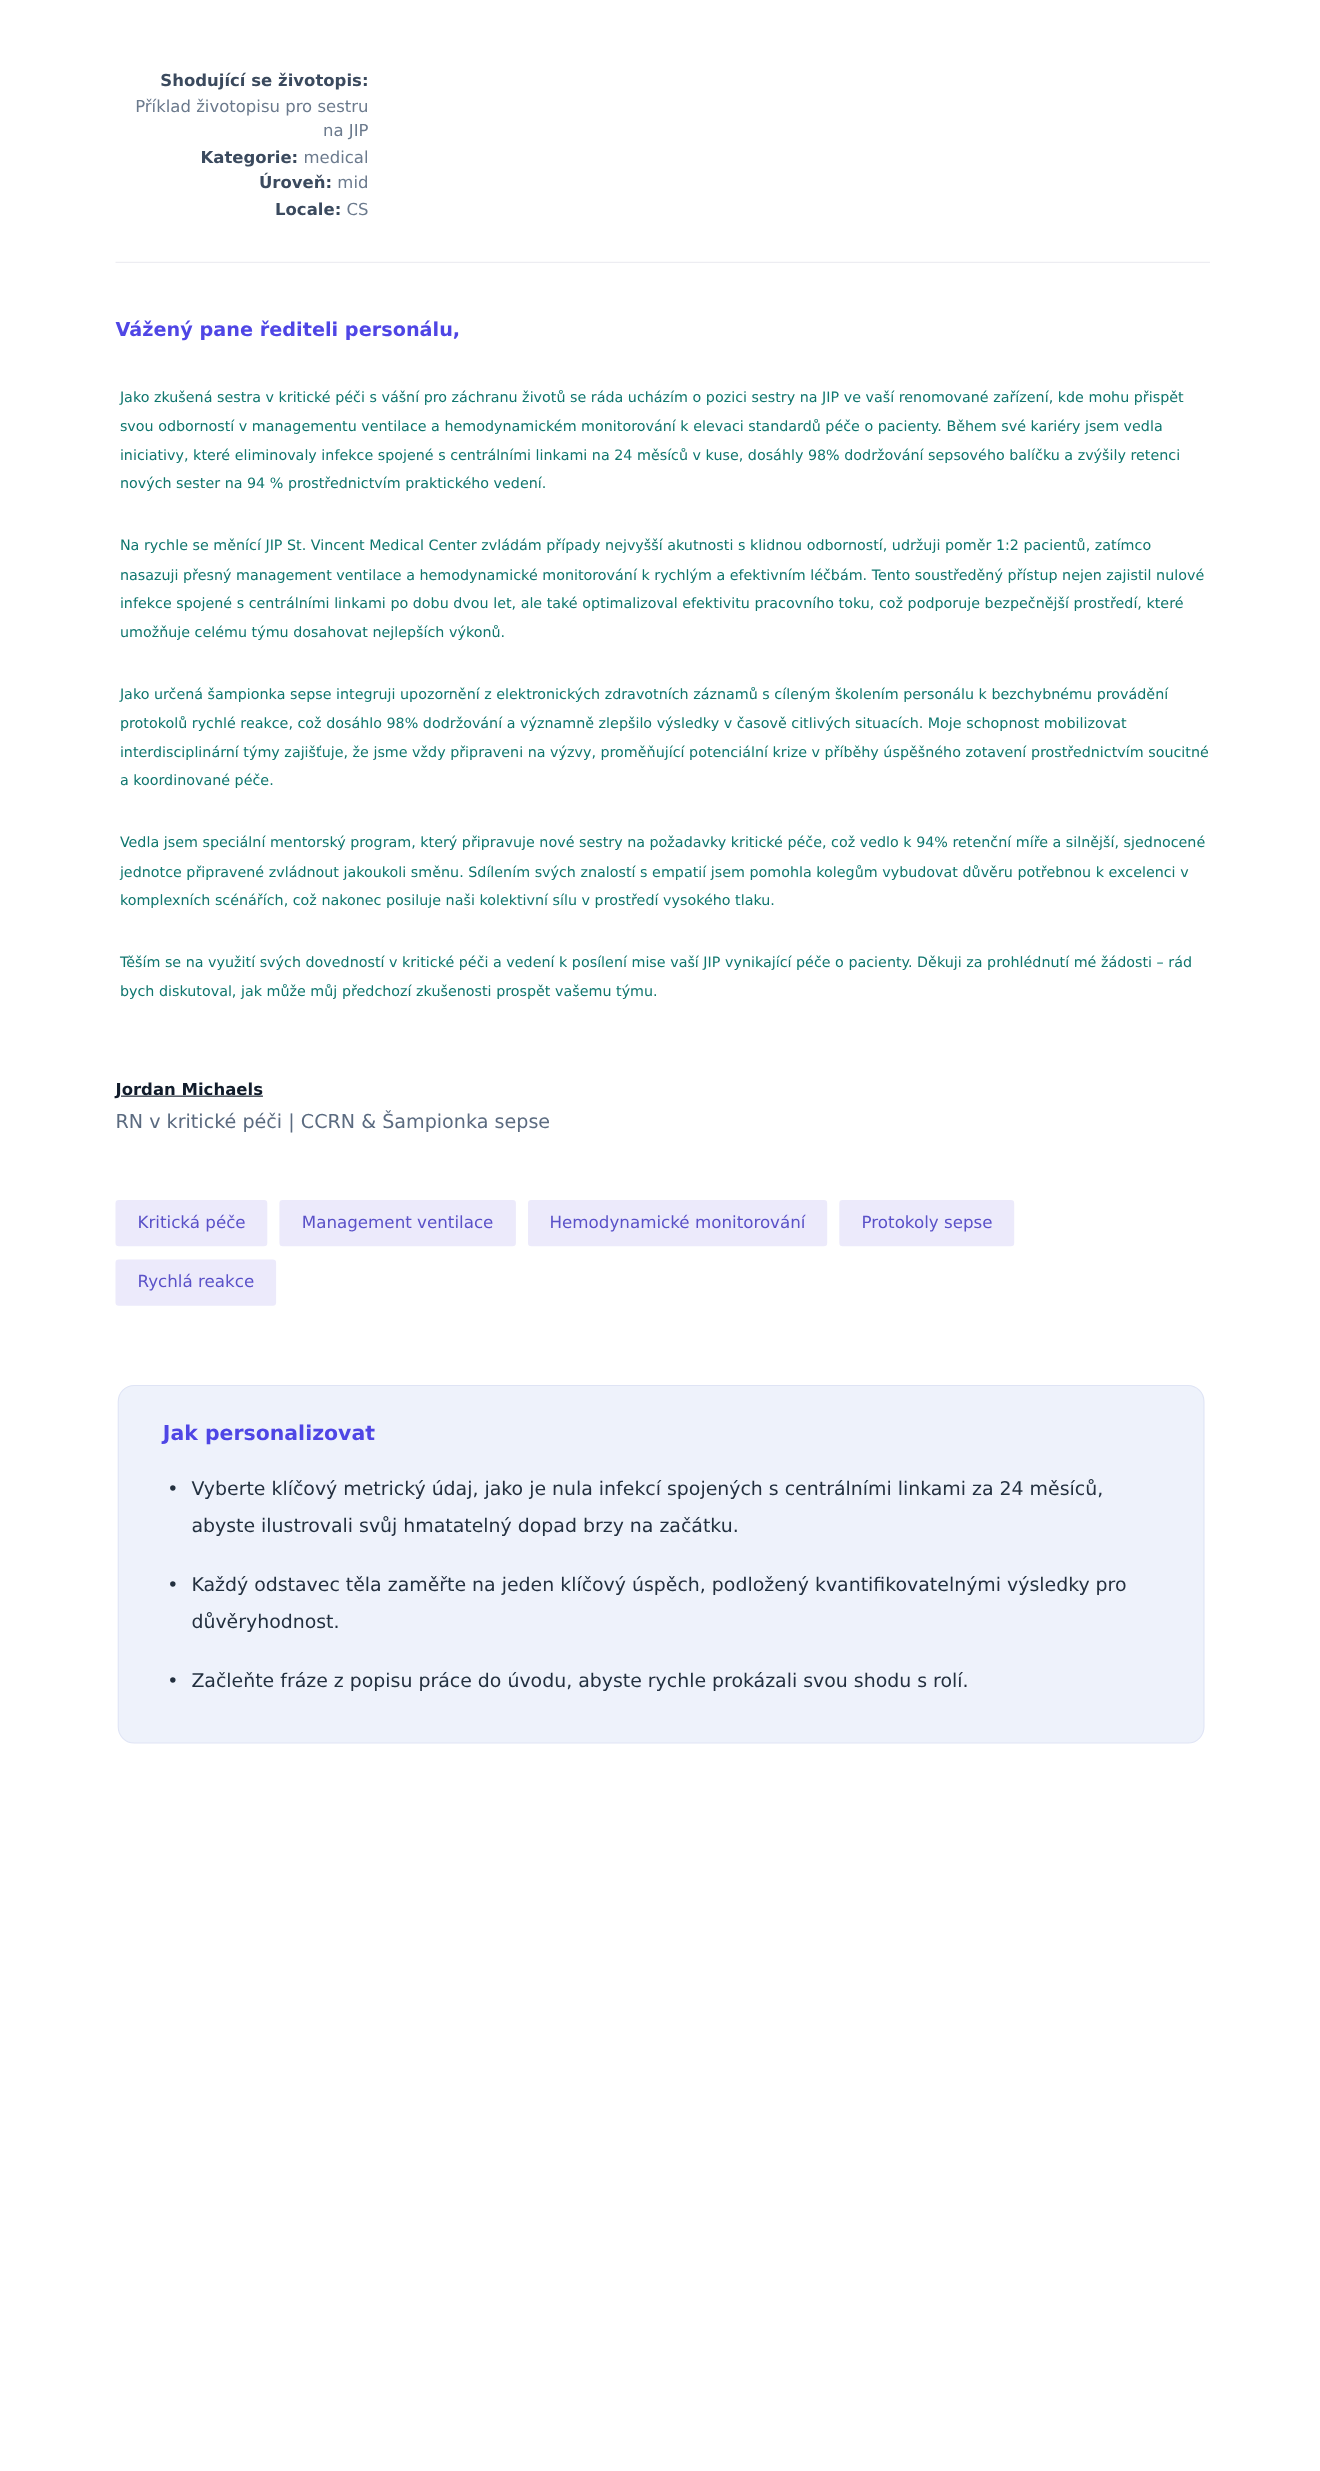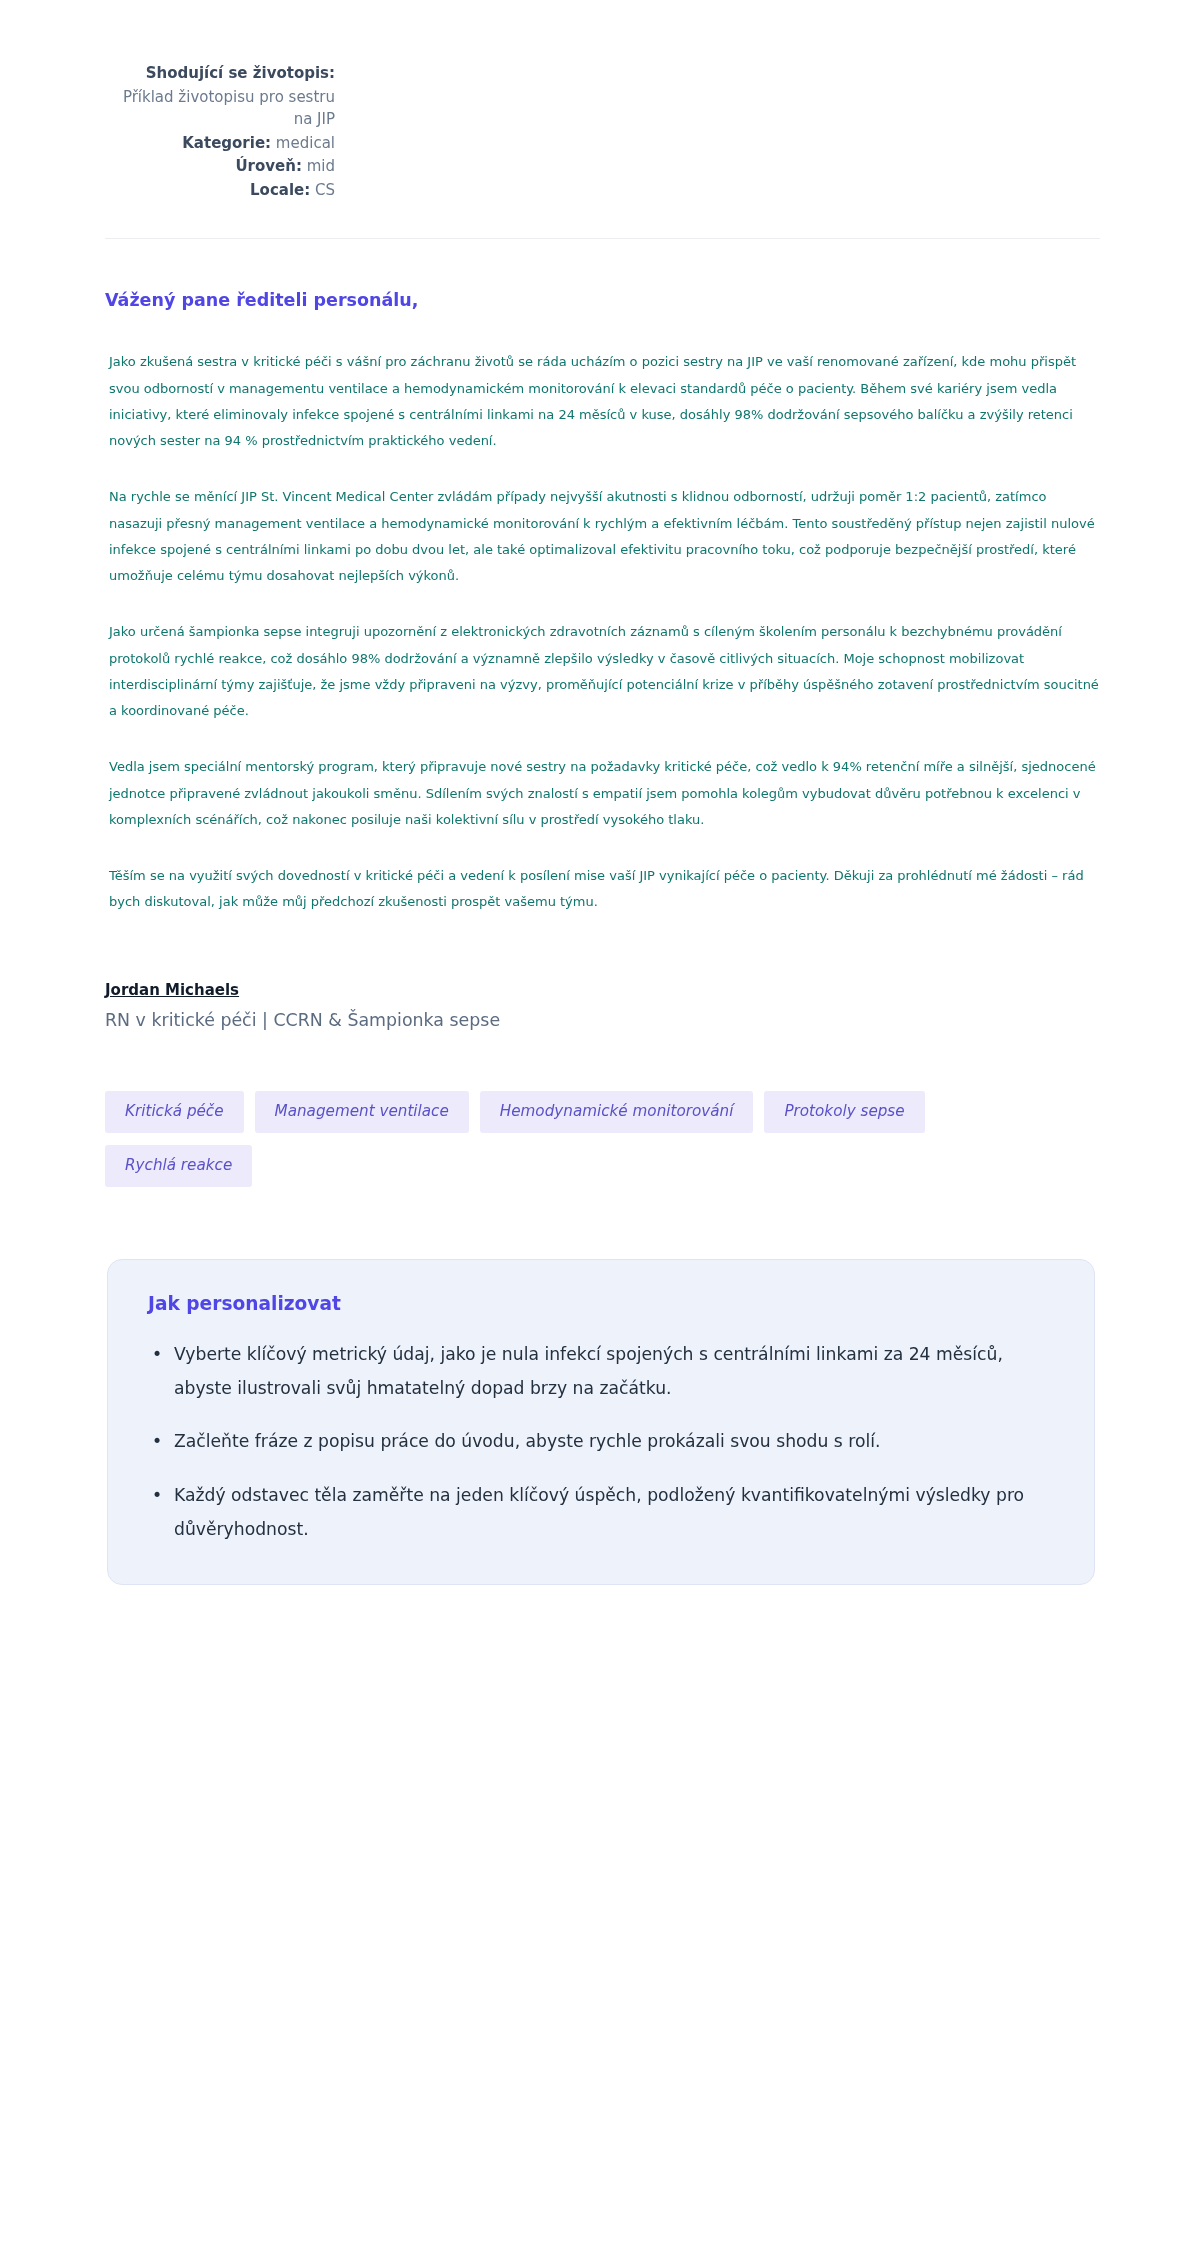--- a/index.html
+++ b/index.html
@@ -107,21 +107,20 @@
     margin: 4px 0 0 0;
   }
 
   
   .tags {
     display: flex;
     flex-wrap: wrap;
     gap: 12px 11px;
     margin-top: 56px;
     max-width: 900px;
-    font-style: italic;
   }
   .tag {
     background: #eceafb;
     color: #5a51c8;
     font-size: 15.2px;
     line-height: 1;
     padding: 13px 20px 14px 20px;
     border-radius: 3px;
     white-space: nowrap;
   }
@@ -217,19 +216,19 @@
       <span class="tag">Hemodynamické monitorování</span>
       <span class="tag">Protokoly sepse</span>
       <span class="tag">Rychlá reakce</span>
     </div>
   </div>
 
   <div class="callout">
     <p class="callout-title">Jak personalizovat</p>
     <ul class="callout-list">
       <li>Vyberte klíčový metrický údaj, jako je nula infekcí spojených s centrálními linkami za 24 měsíců, abyste ilustrovali svůj hmatatelný dopad brzy na začátku.</li>
+      <li>Každý odstavec těla zaměřte na jeden klíčový úspěch, podložený kvantifikovatelnými výsledky pro důvěryhodnost.</li>
       <li>Začleňte fráze z popisu práce do úvodu, abyste rychle prokázali svou shodu s rolí.</li>
-      <li>Každý odstavec těla zaměřte na jeden klíčový úspěch, podložený kvantifikovatelnými výsledky pro důvěryhodnost.</li>
     </ul>
   </div>
 
   <div class="spacer-bottom"></div>
 </div>
 
 </body></html>

